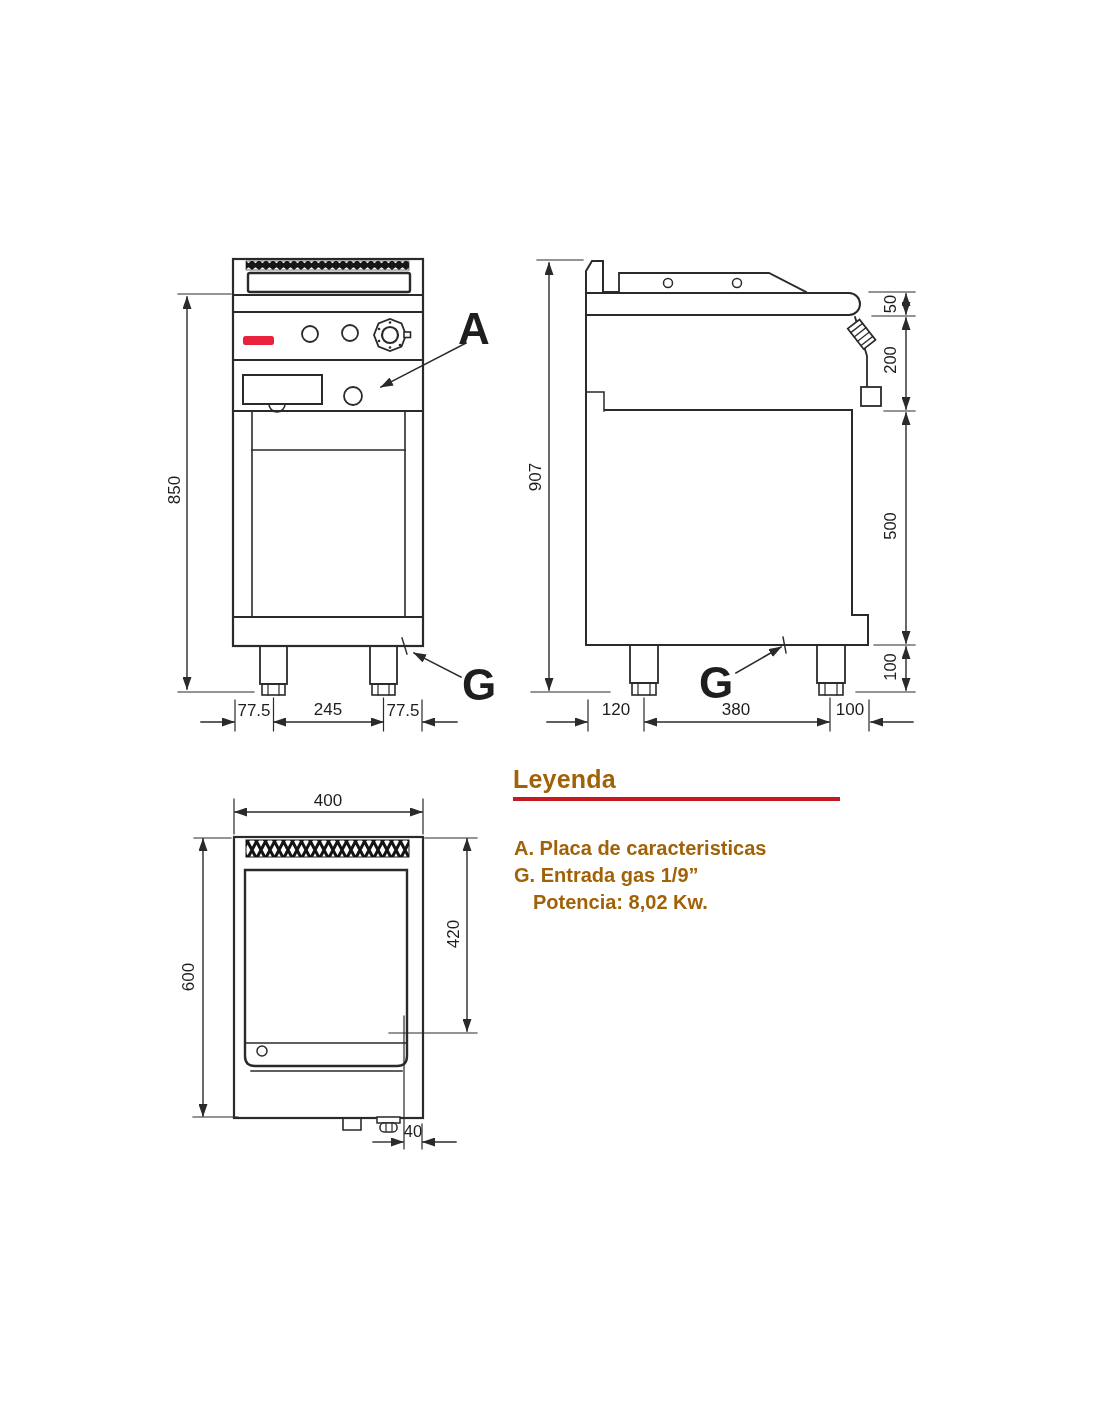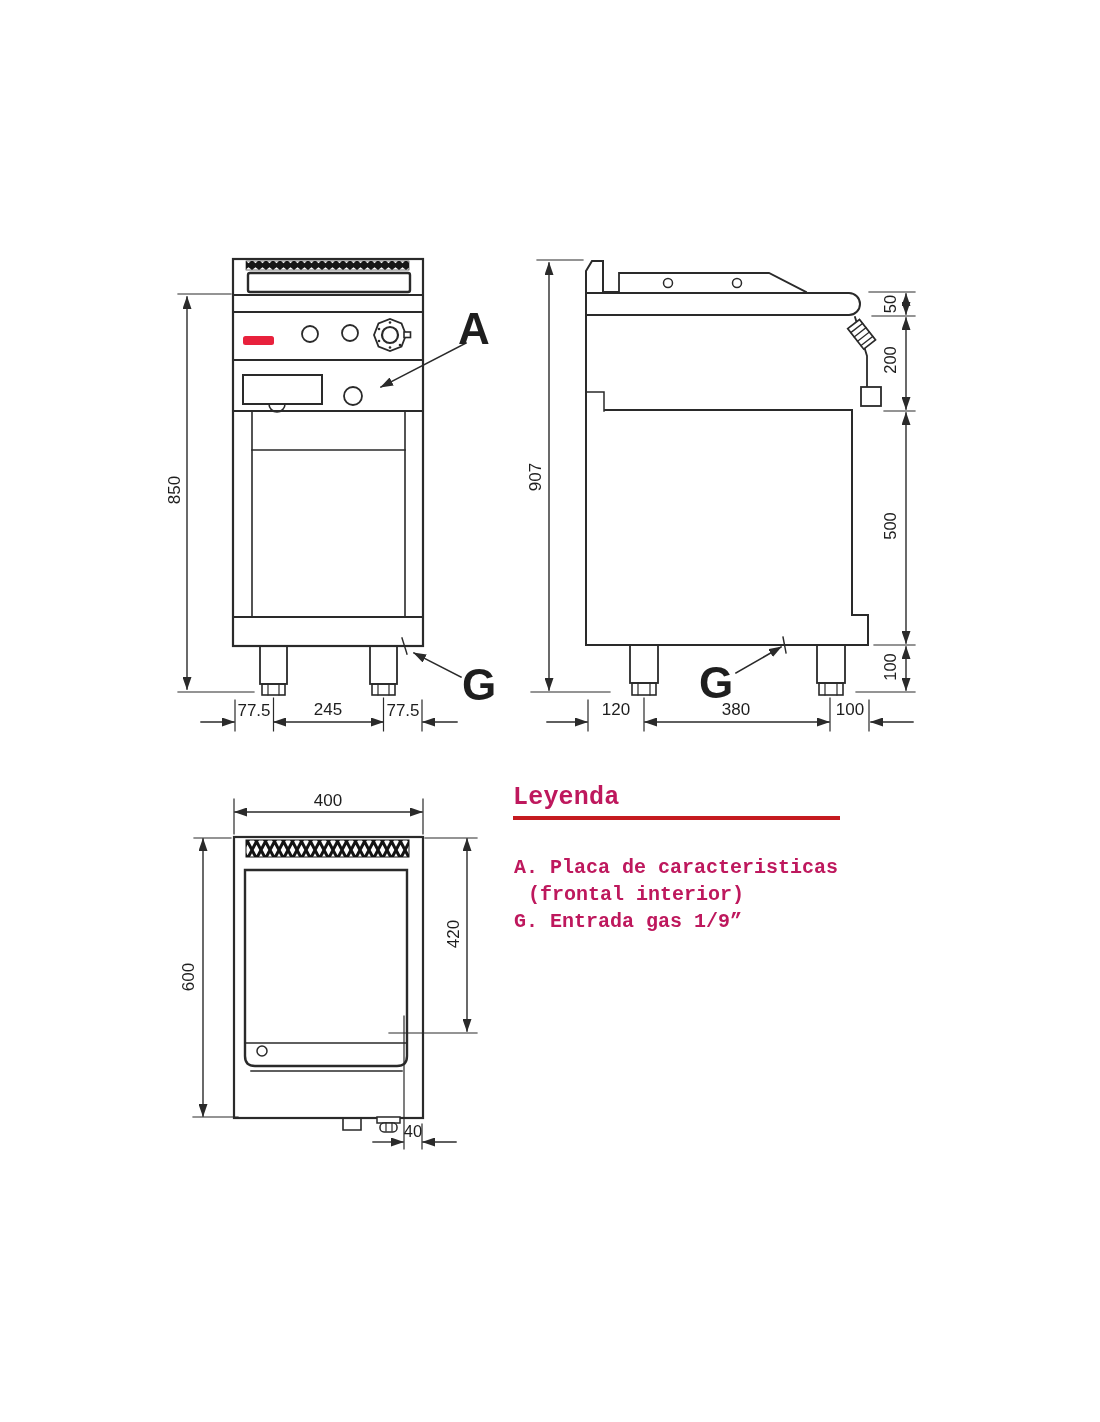--- a/index.html
+++ b/index.html
@@ -7,21 +7,21 @@
     position:relative;width:1100px;height:1422px;background:#ffffff;
     font-family:"Liberation Sans", sans-serif;overflow:hidden;
   }
   svg text{
     font-family:"Liberation Sans", sans-serif;
     fill:#1e1e1e;
   }
   .dim-label{font-size:17px;}
   .dim-label-sm{font-size:16.5px;}
   .callout-label{font-size:44px;font-weight:600;}
-  .legend{position:absolute;left:513px;top:784px;width:360px;color:#be185d;font-family:Liberation Mono, monospace;}
+  .legend{position:absolute;left:513px;top:765px;width:360px;color:#a16207;}
   .legend-title{font-size:25px;font-weight:600;line-height:28px;letter-spacing:.2px;}
   .legend-rule{width:327px;height:4px;margin-top:4px;background:#c51a20;}
   .legend-items{margin-top:30px;font-size:20px;font-weight:600;line-height:27px;}
   .li-0{padding-left:1px;margin-top:34px;}
   .li-1{padding-left:15px;}
   .li-2{padding-left:1px;}
   .li-3{padding-left:20px;}
   .li-4{padding-left:22px;}
 </style>
 </head>
@@ -213,18 +213,18 @@
     <text class="dim-label-sm" x="413" y="1137" text-anchor="middle">40</text>
   </g>
 </svg>
 
   
   <div class="legend">
     <div class="legend-title">Leyenda</div>
     <div class="legend-rule"></div>
     <div class="legend-items">
       <div class="li-0">A. Placa de caracteristicas</div>
-      <div class="li-1">(frontal interior)</div>
       <div class="li-2">G. Entrada gas 1/9”</div>
+      <div class="li-3">Potencia: 8,02 Kw.</div>
     </div>
   </div>
 
 </div>
 
 </body></html>

